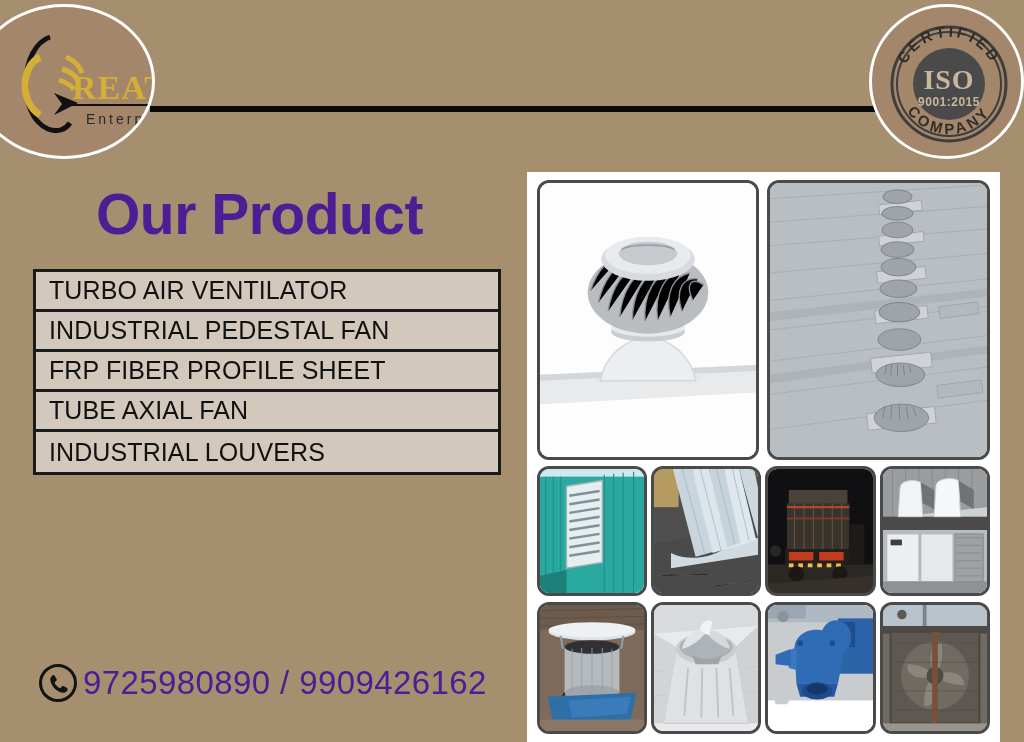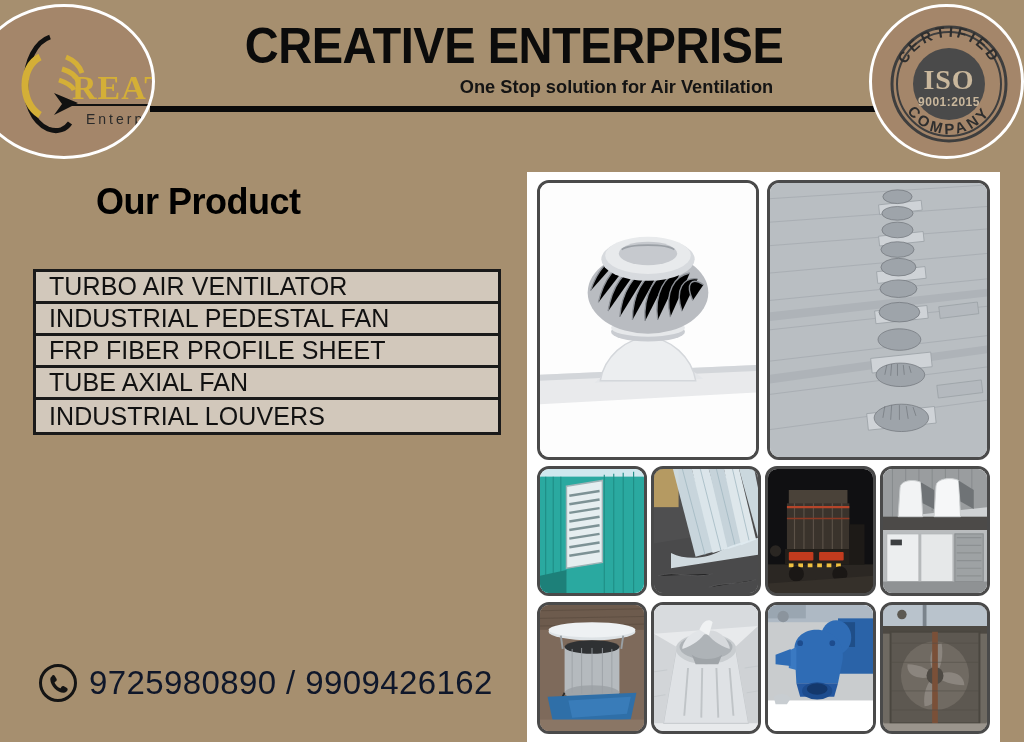--- a/index.html
+++ b/index.html
@@ -103,36 +103,36 @@
     position: absolute;
     left: 0;
     top: 160px;
     width: 520px;
     height: 582px;
   }
   #our-product-title {
     position: absolute;
     left: 96px;
     top: 21px;
-    font-size: 36px;
+    font-size: 57px;
     font-weight: bold;
-    color: #000000;
+    color: #4c1d95;
     letter-spacing: -0.5px;
   }
   #product-list {
     position: absolute;
     left: 33px;
     top: 109px;
     width: 468px;
     border: 3px solid #1a1a1a;
     box-sizing: border-box;
     background: #d2c8bb;
   }
   .product-row {
-    height: 32px;
+    height: 40px;
     box-sizing: border-box;
     border-bottom: 3px solid #1a1a1a;
     background: #d2c8bb;
     display: flex;
     align-items: center;
     padding-left: 13px;
   }
   .product-row:last-child {
     border-bottom: none;
   }
@@ -149,23 +149,23 @@
     top: 503px;
     display: flex;
     align-items: center;
   }
   #phone-icon {
     width: 40px;
     height: 40px;
     flex: 0 0 auto;
   }
   #phone-number {
-    margin-left: 11px;
+    margin-left: 5px;
     font-size: 33px;
-    color: #0f172a;
+    color: #4c1d95;
     letter-spacing: 0.4px;
     white-space: nowrap;
   }
 
   
   #gallery-panel {
     position: absolute;
     left: 527px;
     top: 172px;
     width: 473px;
@@ -212,24 +212,20 @@
         <path d="M62 28 C72 32, 76 38, 78 44" fill="none" stroke="#d4af37" stroke-width="5"></path>
         <path d="M58 40 C68 43, 72 47, 74 52" fill="none" stroke="#d4af37" stroke-width="5"></path>
         <path d="M55 51 C64 54, 68 57, 70 61" fill="none" stroke="#d4af37" stroke-width="5"></path>
         <path d="M50 64 L74 74 L50 86 L58 75 Z" fill="#111111"></path>
         <text x="68" y="70" font-family="'Liberation Serif', serif" font-weight="bold" font-size="34" fill="#d4af37" letter-spacing="1">REATIVE</text>
         <line x1="68" y1="76" x2="150" y2="76" stroke="#111111" stroke-width="2"></line>
         <text x="82" y="95" font-family="'Liberation Sans', sans-serif" font-size="14" fill="#2a2a2a" letter-spacing="3">Enterprise</text>
       </svg>
     </div>
 
-    <div id="header-text">
-      <div id="company-name">CREATIVE ENTERPRISE</div>
-      <div id="tagline">One Stop solution for Air Ventilation</div>
-    </div>
 
     <div id="header-rule"></div>
 
     <div class="brand-circle" id="iso-circle">
       <svg id="iso-mark" viewBox="0 0 134 134">
         <defs>
           <path id="arcTop" d="M 20 67 A 47 47 0 0 1 114 67"></path>
           <path id="arcBottom" d="M 17 67 A 50 50 0 0 0 117 67"></path>
         </defs>
         <circle cx="67" cy="67" r="57" fill="none" stroke="#3e3e3e" stroke-width="3"></circle>

